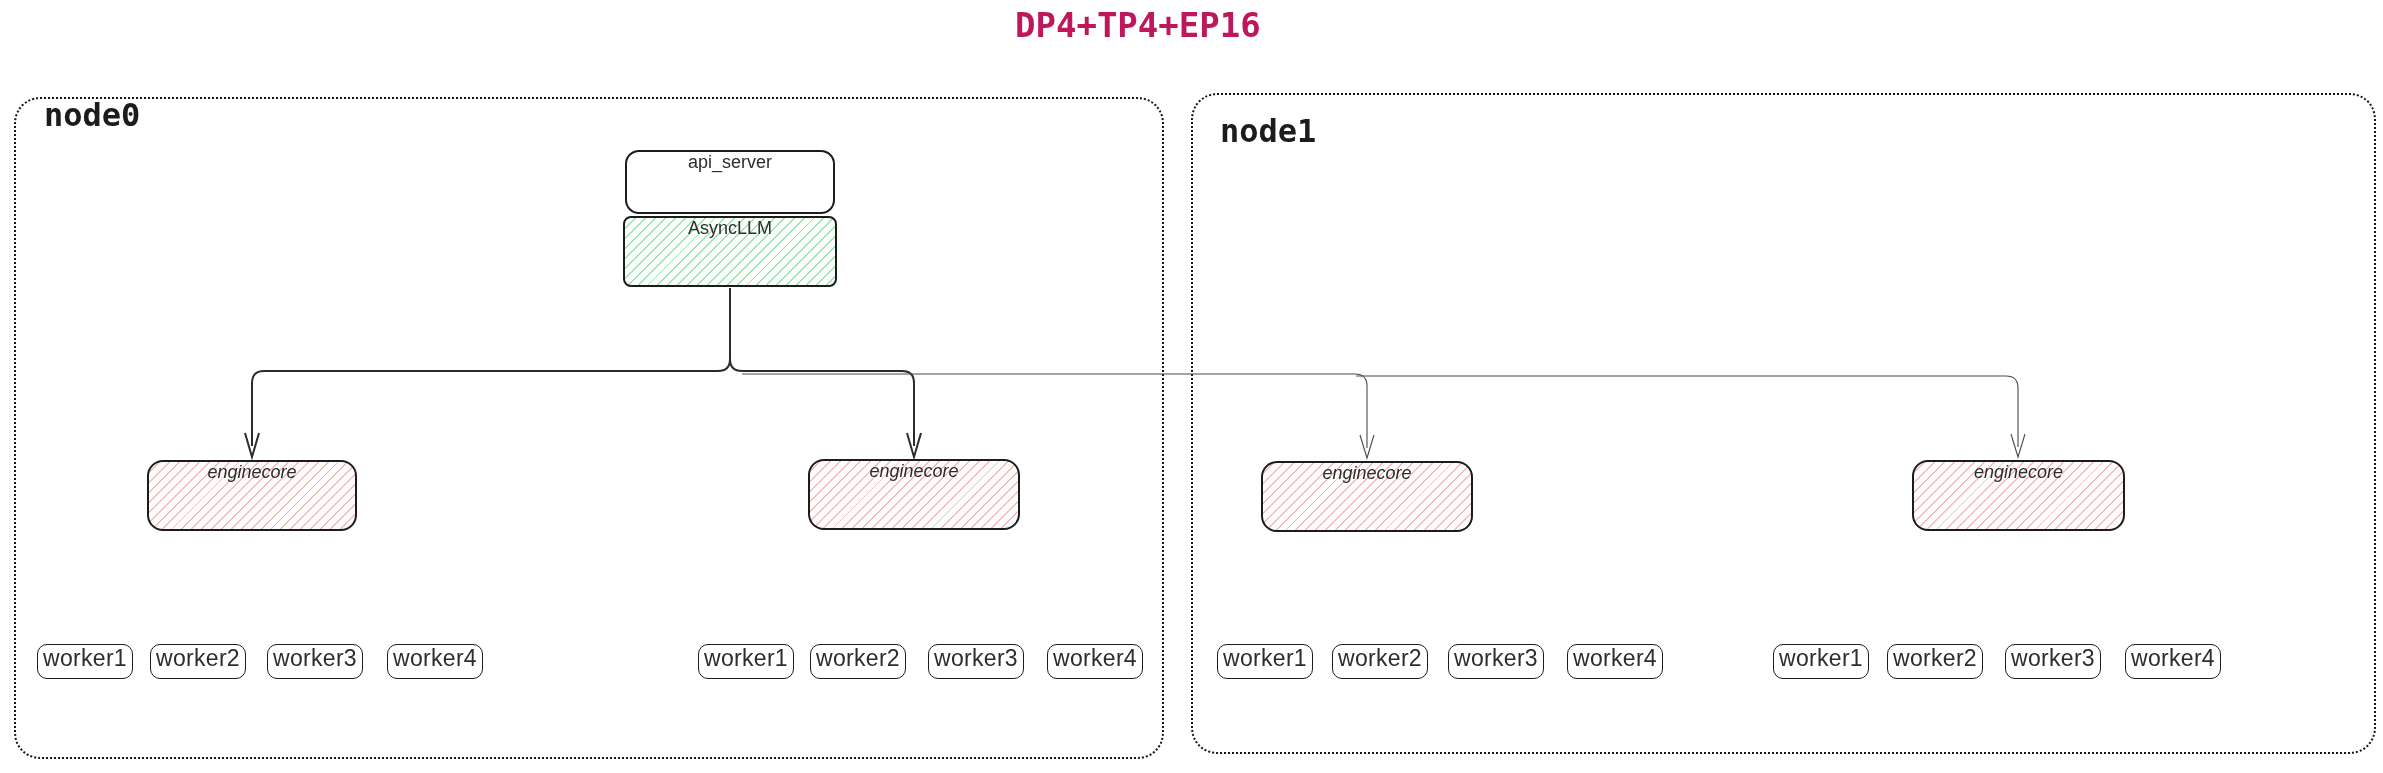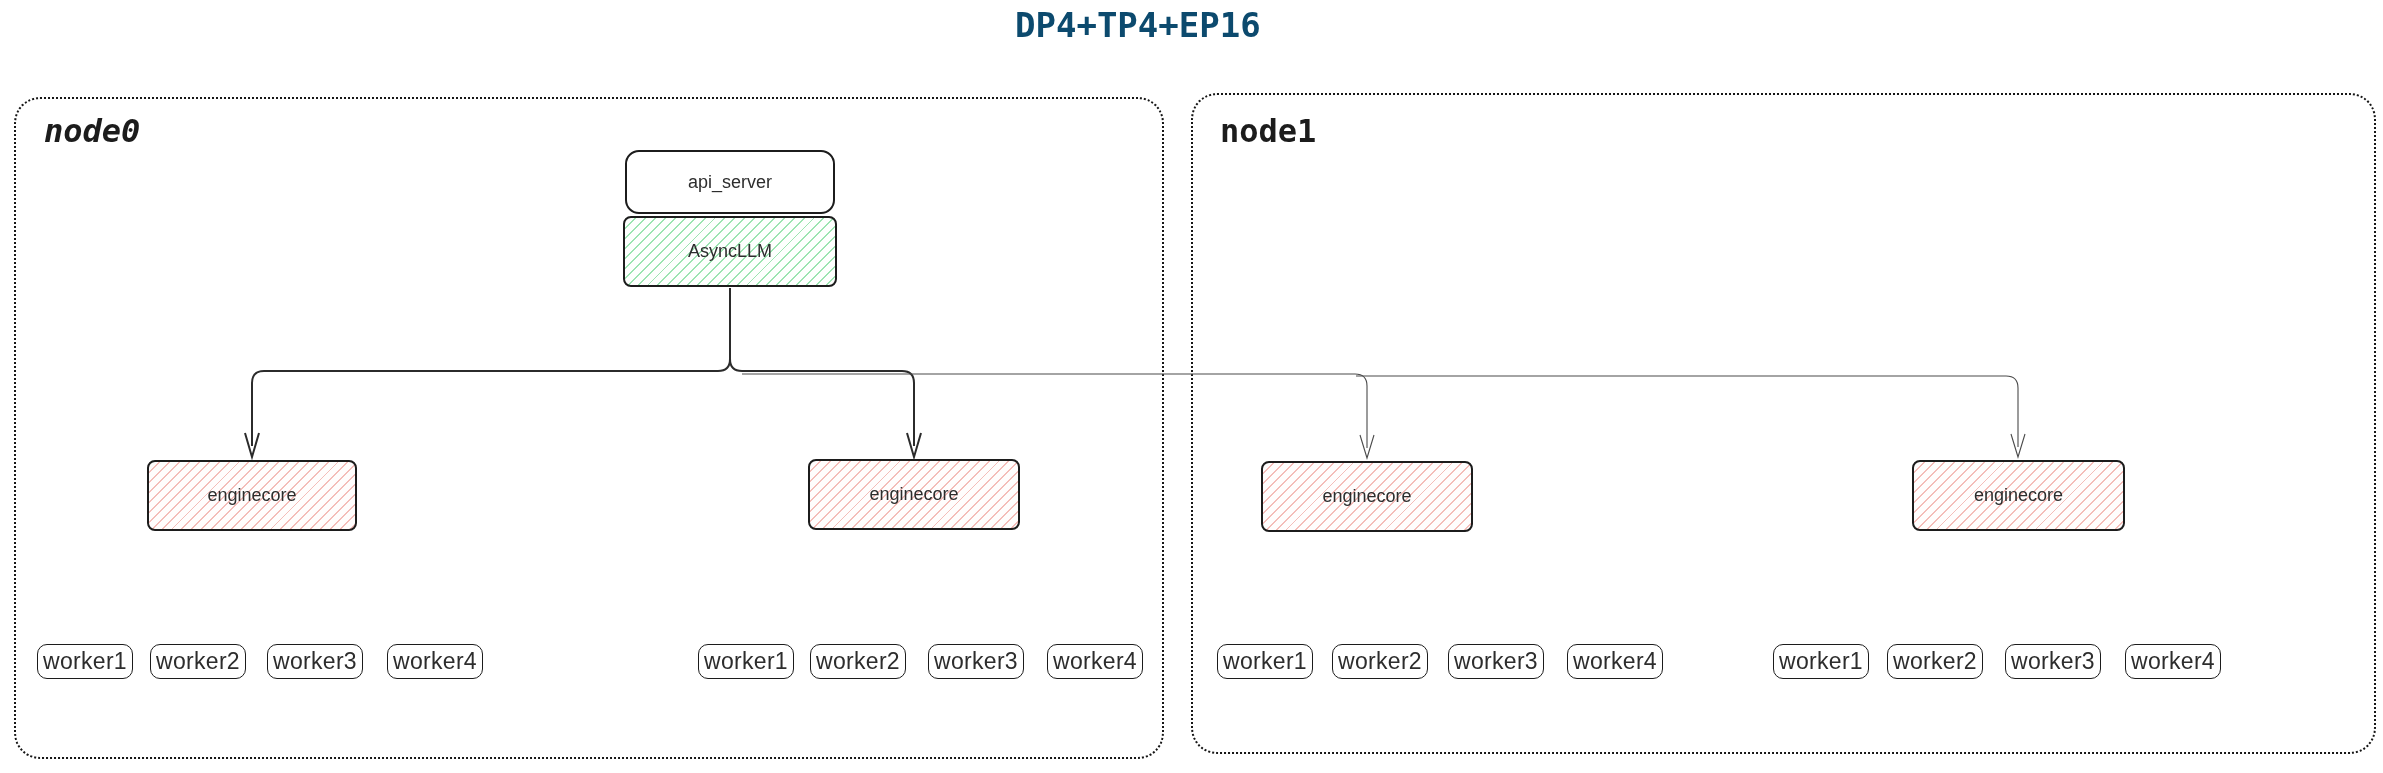--- a/index.html
+++ b/index.html
@@ -9,63 +9,64 @@
     background:#ffffff;
     font-family:"Liberation Sans", sans-serif;
     overflow:hidden;
   }
   .abs{position:absolute;}
 
   .title{
     font-family:"DejaVu Sans Mono", monospace;
     font-weight:700;
     font-size:34px;
-    color:#0c4a6e;
+    color:#be185d;
     letter-spacing:0px;
     white-space:nowrap;
   }
 
   .node-box{
     position:absolute;
     border:2.5px dotted #161616;
     border-radius:26px;
     background:transparent;
   }
   .node-label{
     position:absolute;
     font-family:"DejaVu Sans Mono", monospace;
     font-weight:700;
     font-size:32px;
     color:#1c1c1c;
   }
 
   .shape{
     position:absolute;
-    display:flex;align-items:center;justify-content:center;
+    display:flex;justify-content:center;
     border:2px solid #1c1c1c;
     box-sizing:border-box;
     color:#2d2d2d;
     font-size:18px;
     background:#ffffff;
     white-space:nowrap;
   }
   .api-server{border-radius:14px;z-index:3;}
   .asyncllm{
     border-radius:8px;z-index:2;
     background-color:#fdfffd;
     background-image:repeating-linear-gradient(135deg,
       rgba(104,214,137,0.65) 0px, rgba(104,214,137,0.65) 1.3px,
       transparent 1.3px, transparent 7px);
   }
   .enginecore{
-    border-radius:8px;
+    border-radius:16px;
     background-color:#fffdfd;
     background-image:repeating-linear-gradient(135deg,
       rgba(233,126,118,0.5) 0px, rgba(233,126,118,0.5) 1.3px,
       transparent 1.3px, transparent 7px);
+    font-style:italic;
   }
   .worker{
     border-radius:10px;
     border-width:1.8px;
     font-size:23px;
     font-weight:500;
     letter-spacing:0.3px;
   }
 
   svg.connectors{position:absolute;left:0;top:0;z-index:1;}
@@ -73,21 +74,21 @@
   .conn-thin{stroke:#4a4a4a;stroke-width:1.1;fill:none;}
 </style>
 </head>
 <body>
 
 <div class="canvas">
 
   <div class="abs title" style="left:1015px;top:5px;">DP4+TP4+EP16</div>
 
   <div class="node-box" style="left:14px;top:97px;width:1146px;height:658px;"></div>
-  <div class="node-label" style="left:44px;top:112px;font-style:italic;">node0</div>
+  <div class="node-label" style="left:44px;top:96px;">node0</div>
 
   <div class="node-box" style="left:1191px;top:93px;width:1181px;height:657px;"></div>
   <div class="node-label" style="left:1213px;top:112px;margin-left:7px;">node1</div>
 
   <svg class="connectors" width="2383" height="773" viewBox="0 0 2383 773">
 
     <path class="conn-thick" d="M730 288 L730 359"></path>
 
     <path class="conn-thick" d="M730 359 Q730 371 718 371 L264 371 Q252 371 252 383 L252 446"></path>
     <path class="conn-thick" d="M245 433 L252 457 L259 433"></path>

